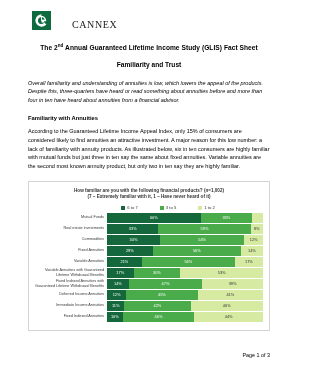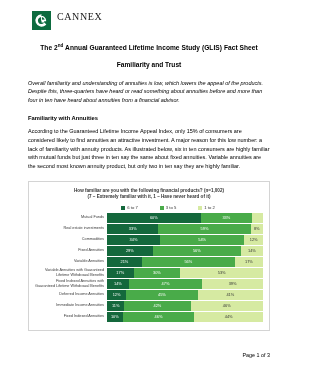--- a/index.html
+++ b/index.html
@@ -19,22 +19,22 @@
     width: 298px;
     height: 386px;
     box-sizing: border-box;
     padding: 9px 28px 0 28px;
     position: relative;
   }
 
   
   .logo-row {
     display: flex;
-    align-items: flex-start;
-    gap: 6px;
+    align-items: flex-end;
+    gap: 21px;
     margin-top: 2px;
     margin-left: 4px;
   }
   .logo-mark {
     width: 19px;
     height: 19px;
     background: #0d6b3f;
     display: flex;
     align-items: center;
     justify-content: center;

